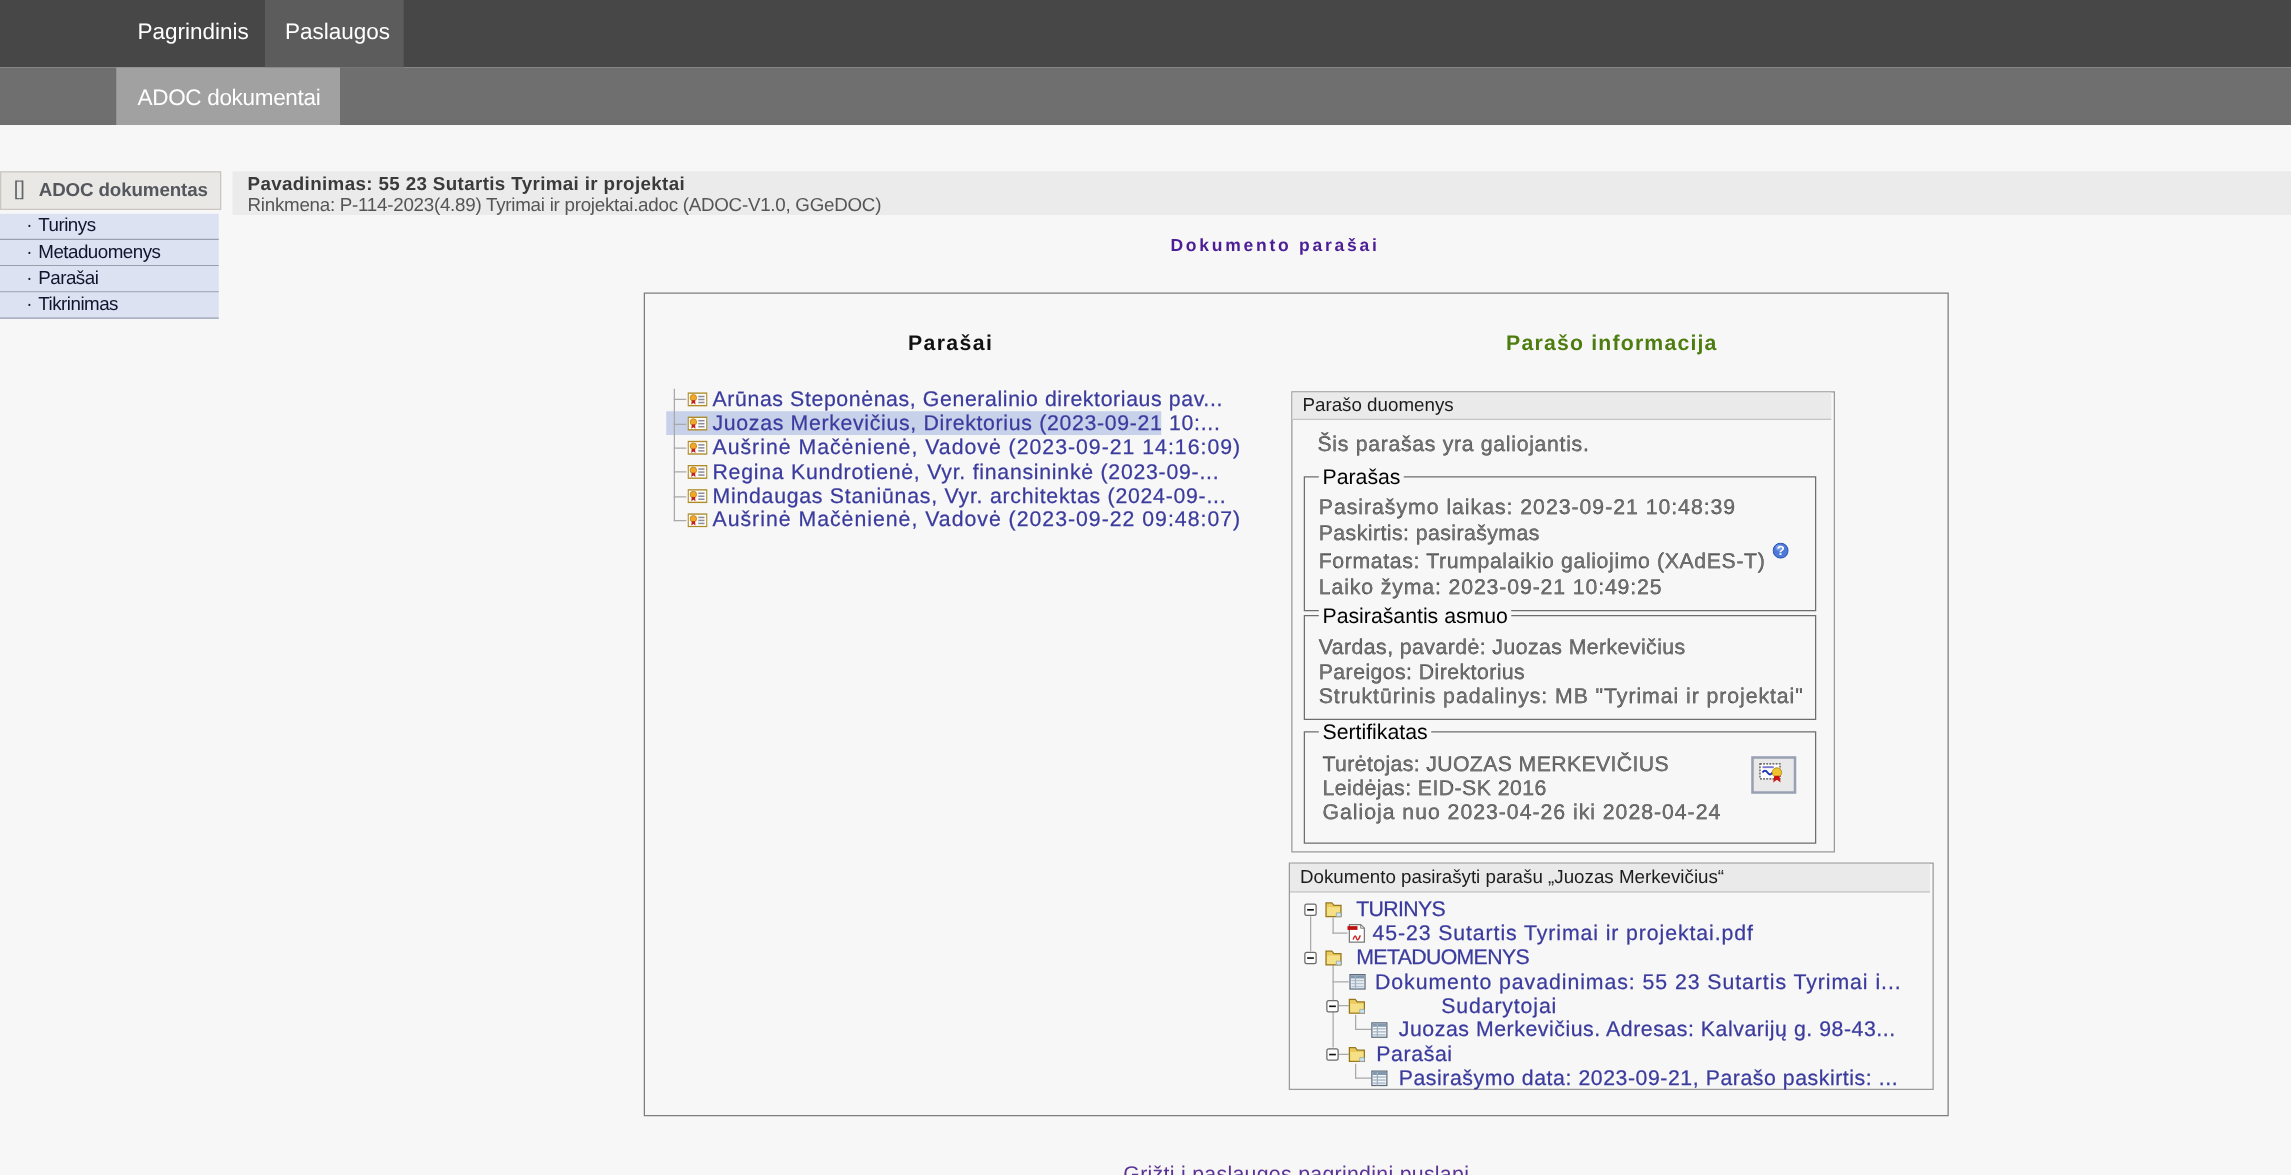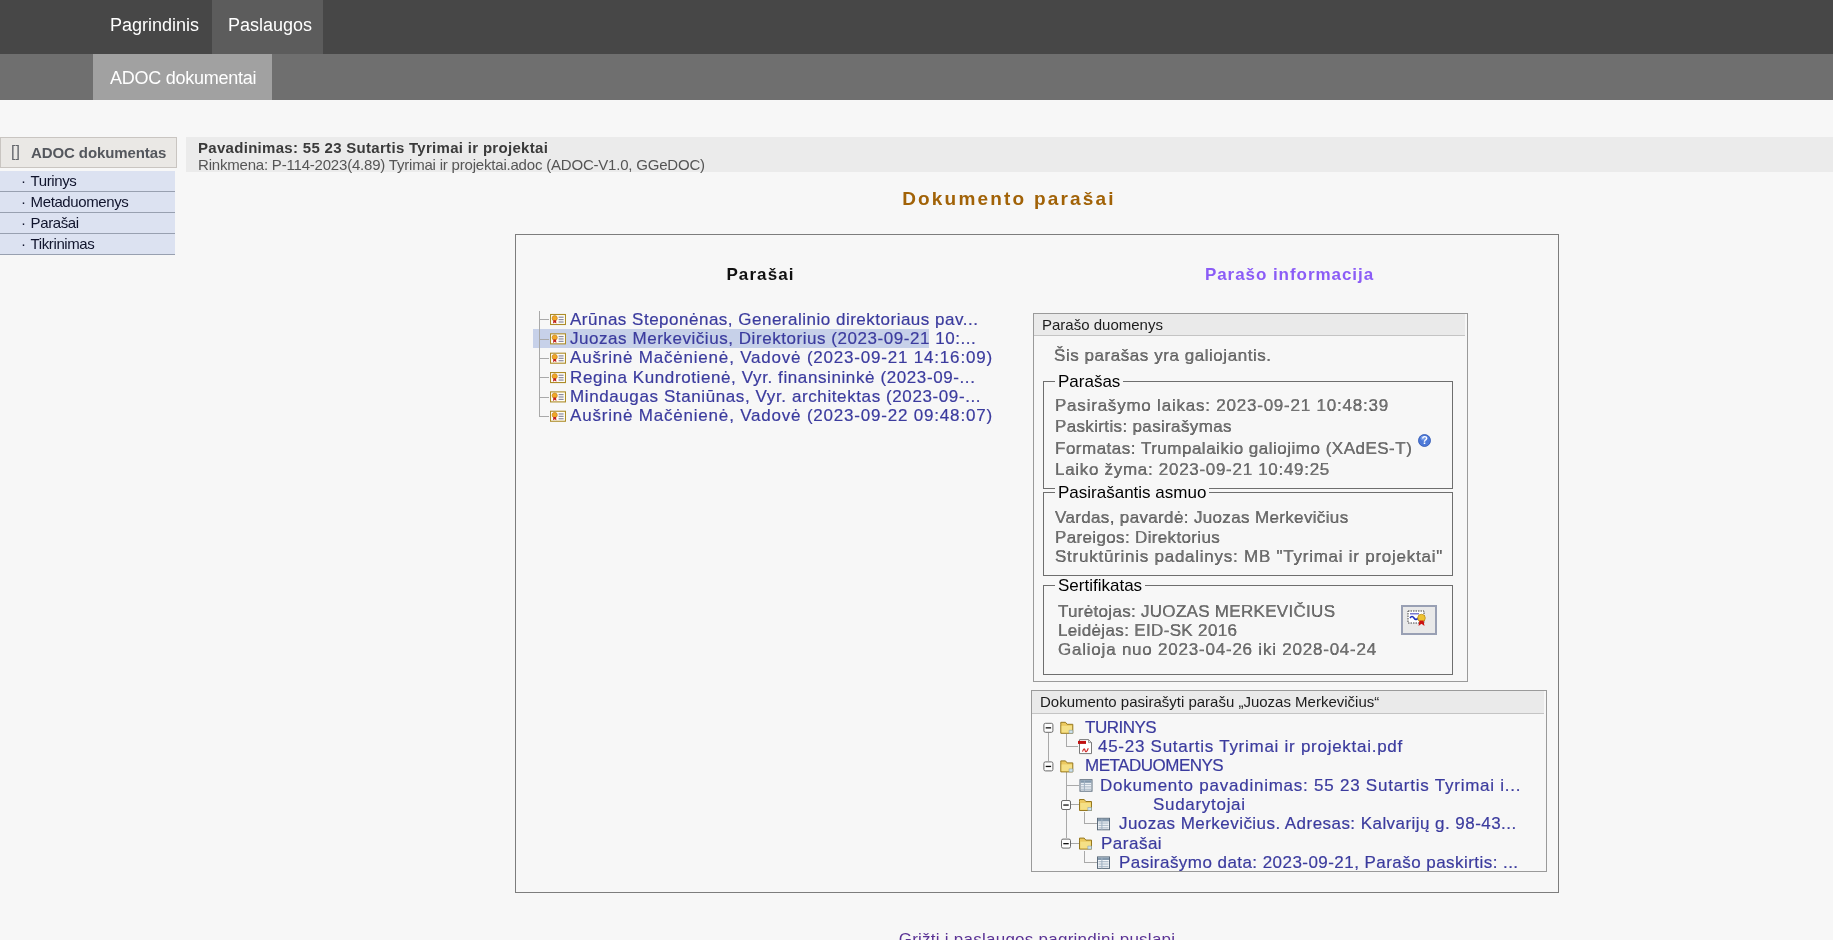--- a/index.html
+++ b/index.html
@@ -42,39 +42,39 @@
 <div class="abs" id="t_sbt" style="left:31px;top:144px;font-size:15px;font-weight:bold;color:#54575d;letter-spacing:-0.1px;">ADOC dokumentas</div>
 <div class="abs sbitem" style="top:171px;"><span style="margin-left:21px;">·</span><span style="margin-left:5px;" id="t_mi1">Turinys</span></div>
 <div class="abs sbitem" style="top:192px;"><span style="margin-left:21px;">·</span><span style="margin-left:5px;" id="t_mi2">Metaduomenys</span></div>
 <div class="abs sbitem" style="top:213px;"><span style="margin-left:21px;">·</span><span style="margin-left:5px;" id="t_mi3">Parašai</span></div>
 <div class="abs sbitem" style="top:234px;"><span style="margin-left:21px;">·</span><span style="margin-left:5px;" id="t_mi4">Tikrinimas</span></div>
 
 <div class="abs band"></div>
 <div class="abs" id="t_band1" style="left:198px;top:139px;font-size:15px;font-weight:bold;color:#3a3a3a;letter-spacing:0.3px;">Pavadinimas: 55 23 Sutartis Tyrimai ir projektai</div>
 <div class="abs" id="t_band2" style="left:198px;top:156px;font-size:15px;color:#555;letter-spacing:-0.2px;">Rinkmena: P-114-2023(4.89) Tyrimai ir projektai.adoc (ADOC-V1.0, GGeDOC)</div>
 
-<div class="abs" id="t_title" style="left:487px;top:188px;width:1044px;text-align:center;font-size:19px;font-weight:bold;color:#a16207;letter-spacing:2.2px;">Dokumento parašai</div>
+<div class="abs" id="t_title" style="left:498px;top:188px;width:1044px;text-align:center;font-size:14px;font-weight:bold;color:#4c1d95;letter-spacing:2.2px;">Dokumento parašai</div>
 
 <div class="abs mainbox"></div>
 <div class="abs" id="t_h1" style="left:508px;top:265px;width:505px;text-align:center;font-size:17px;font-weight:bold;color:#111;letter-spacing:1.1px;">Parašai</div>
-<div class="abs" id="t_h2" style="left:1020px;top:265px;width:539px;text-align:center;font-size:17px;font-weight:bold;color:#8b5cf6;letter-spacing:0.95px;">Parašo informacija</div>
+<div class="abs" id="t_h2" style="left:1020px;top:265px;width:539px;text-align:center;font-size:17px;font-weight:bold;color:#4d7c0f;letter-spacing:0.95px;">Parašo informacija</div>
 
 <div class="abs" style="left:533px;top:329px;width:396px;height:19px;background:#c7d1e9;"></div>
 <div class="abs vline" style="left:539px;top:311px;width:1px;height:106px;"></div>
 <div class="abs hline" style="left:539px;top:319px;width:10px;height:1px;"></div>
 <div class="abs hline" style="left:539px;top:339px;width:10px;height:1px;"></div>
 <div class="abs hline" style="left:539px;top:358px;width:10px;height:1px;"></div>
 <div class="abs hline" style="left:539px;top:377px;width:10px;height:1px;"></div>
 <div class="abs hline" style="left:539px;top:397px;width:10px;height:1px;"></div>
 <div class="abs hline" style="left:539px;top:416px;width:10px;height:1px;"></div>
 <div class="abs treetxt" id="t_s1" style="left:570px;top:310px;letter-spacing:0.5px;">Arūnas Steponėnas, Generalinio direktoriaus pav...</div>
 <div class="abs treetxt" id="t_s2" style="left:570px;top:329px;letter-spacing:0.55px;">Juozas Merkevičius, Direktorius (2023-09-21 10:...</div>
 <div class="abs treetxt" id="t_s3" style="left:570px;top:348px;letter-spacing:0.8px;">Aušrinė Mačėnienė, Vadovė (2023-09-21 14:16:09)</div>
 <div class="abs treetxt" id="t_s4" style="left:570px;top:368px;letter-spacing:0.6px;">Regina Kundrotienė, Vyr. finansininkė (2023-09-...</div>
-<div class="abs treetxt" id="t_s5" style="left:570px;top:387px;letter-spacing:0.6px;">Mindaugas Staniūnas, Vyr. architektas (2023-09-...</div>
+<div class="abs treetxt" id="t_s5" style="left:570px;top:387px;letter-spacing:0.6px;">Mindaugas Staniūnas, Vyr. architektas (2024-09-...</div>
 <div class="abs treetxt" id="t_s6" style="left:570px;top:406px;letter-spacing:0.8px;">Aušrinė Mačėnienė, Vadovė (2023-09-22 09:48:07)</div>
 
 <svg class="abs" id="certicons" style="left:550px;top:310px;" width="16" height="112" viewBox="0 0 16 112">
   <defs>
     <g id="cert">
       <rect x="0.5" y="0.5" width="15" height="10" fill="#fffef8" stroke="#ad8c28" stroke-width="1.1"></rect>
       <circle cx="4.7" cy="4.2" r="2.6" fill="#f0a828" stroke="#c07818" stroke-width="0.6"></circle>
       <path d="M3.4 6.2 L3 9.6 L4.7 8.4 L6.4 9.6 L6 6.2 Z" fill="#c02020"></path>
       <rect x="8.6" y="2.6" width="5" height="1.2" fill="#8a8aa0"></rect>
       <rect x="8.6" y="5" width="5" height="1.2" fill="#8a8aa0"></rect>

